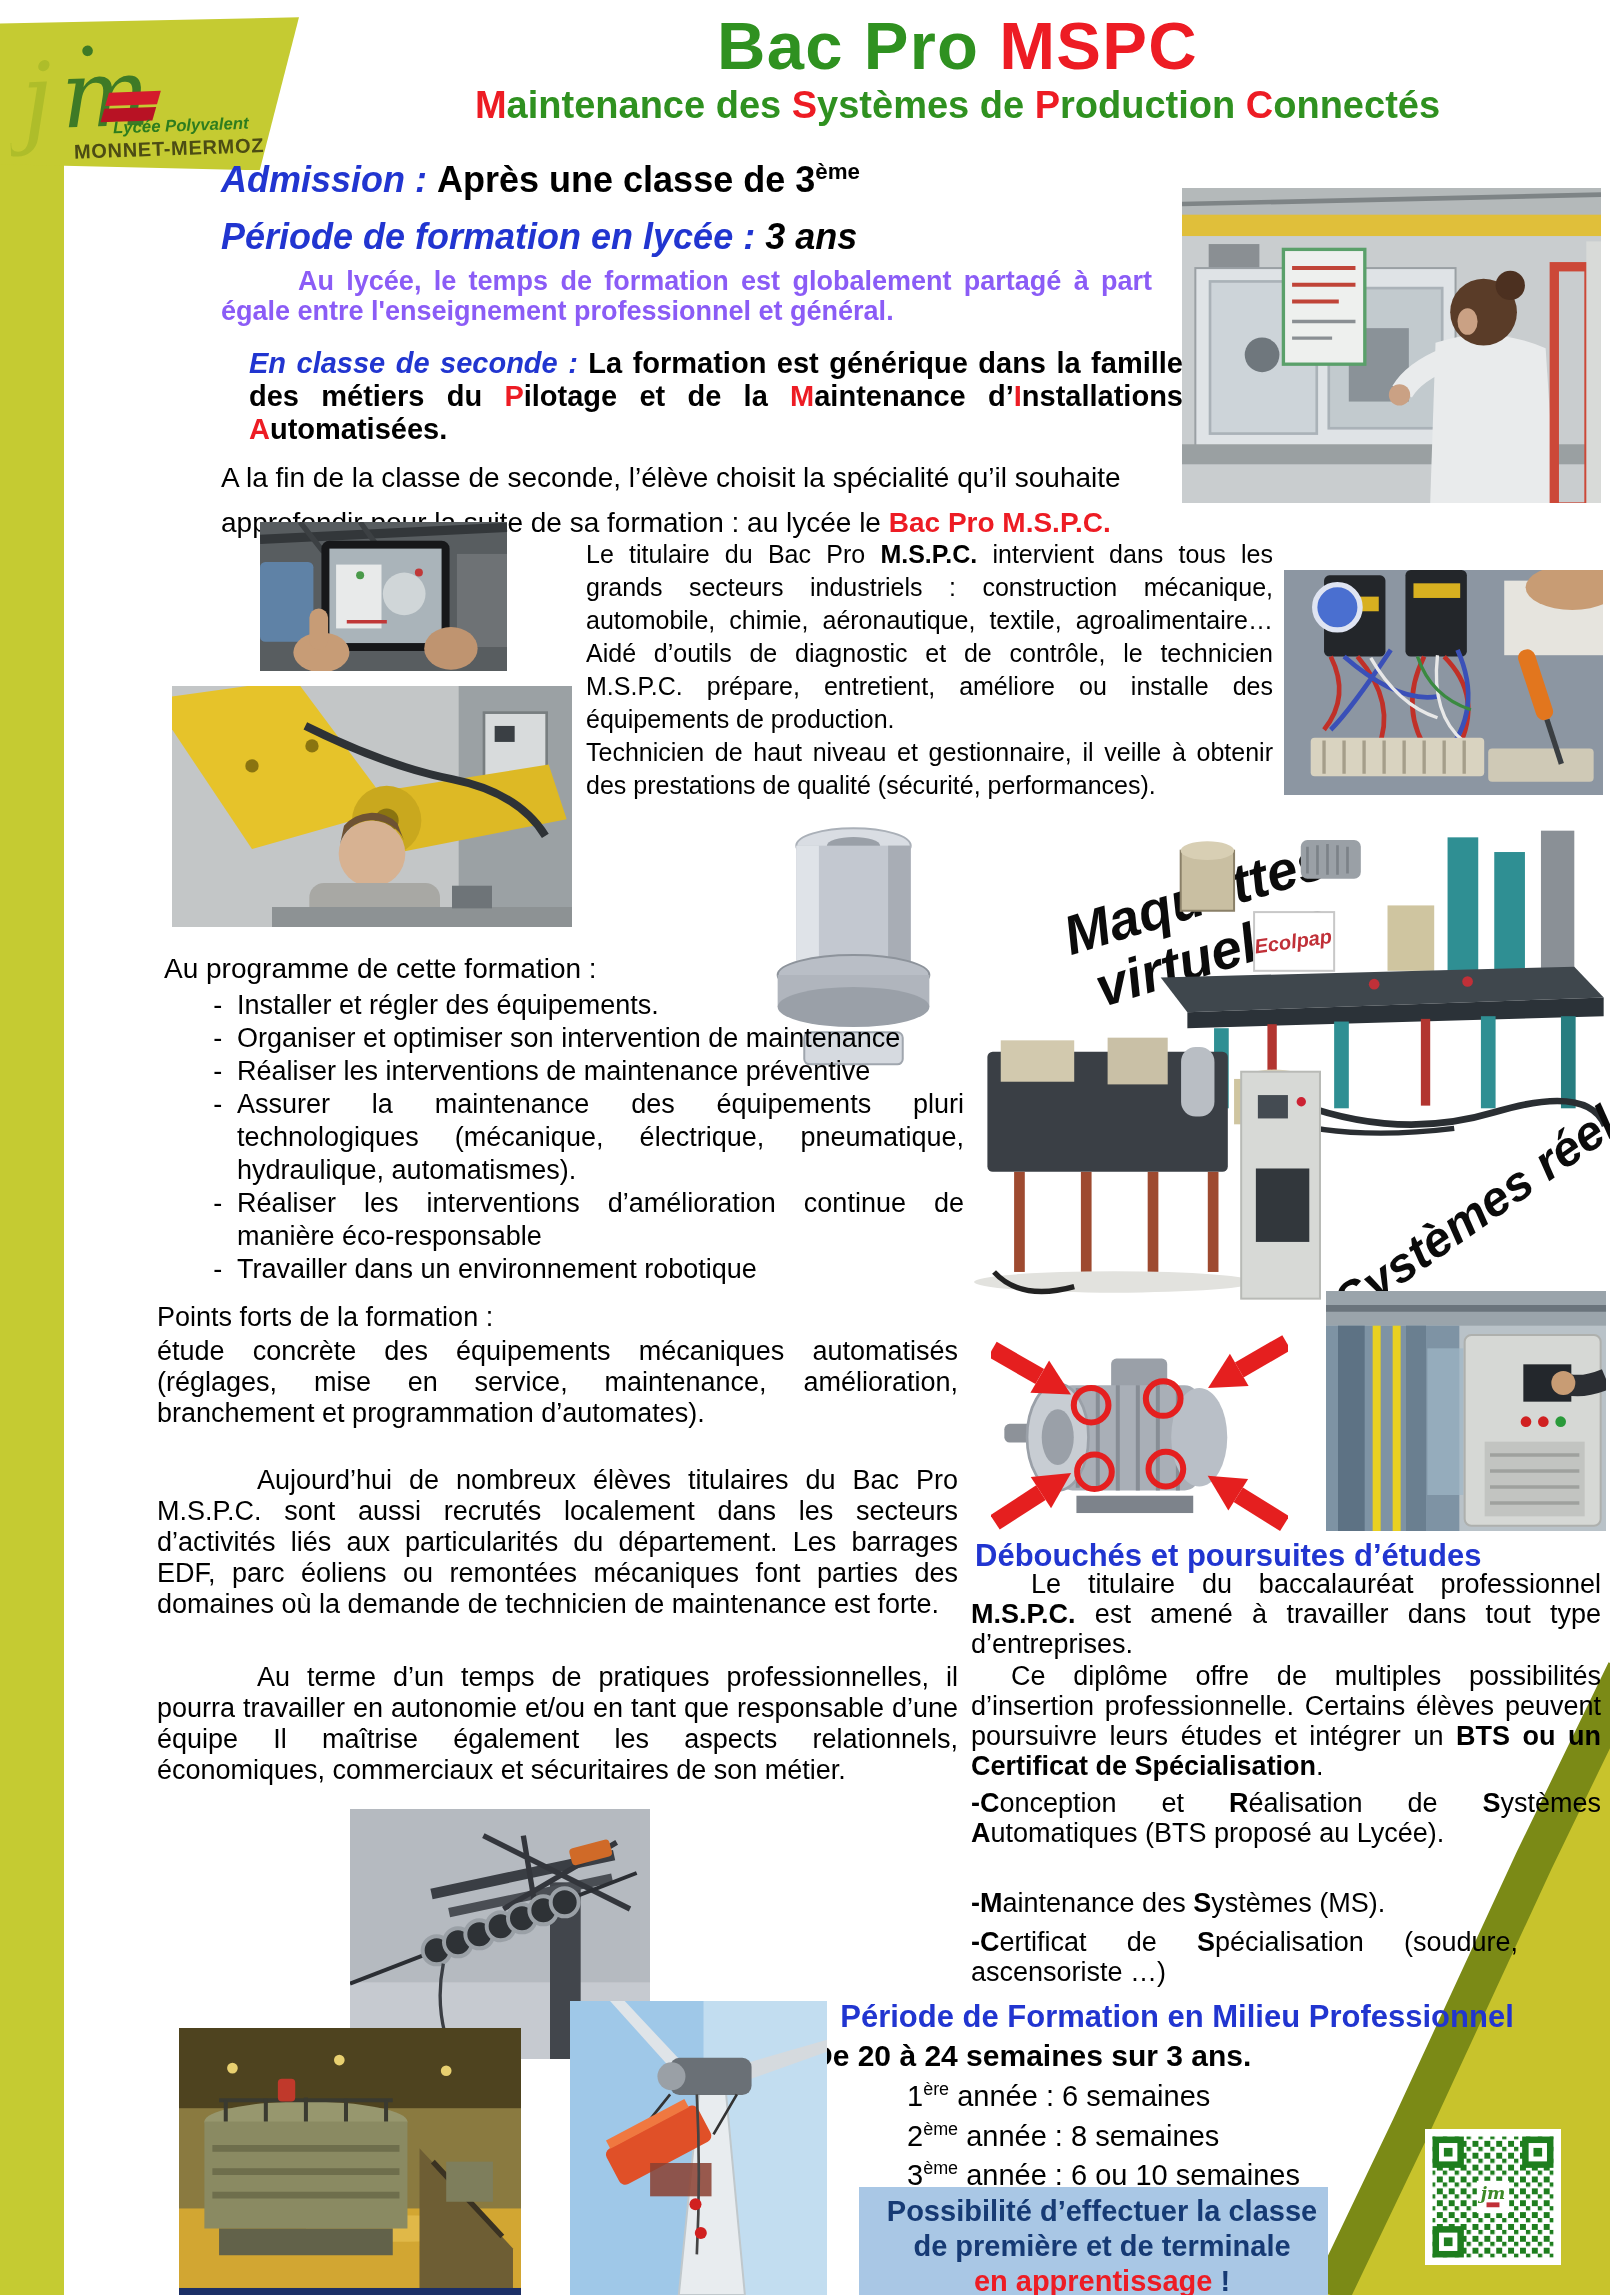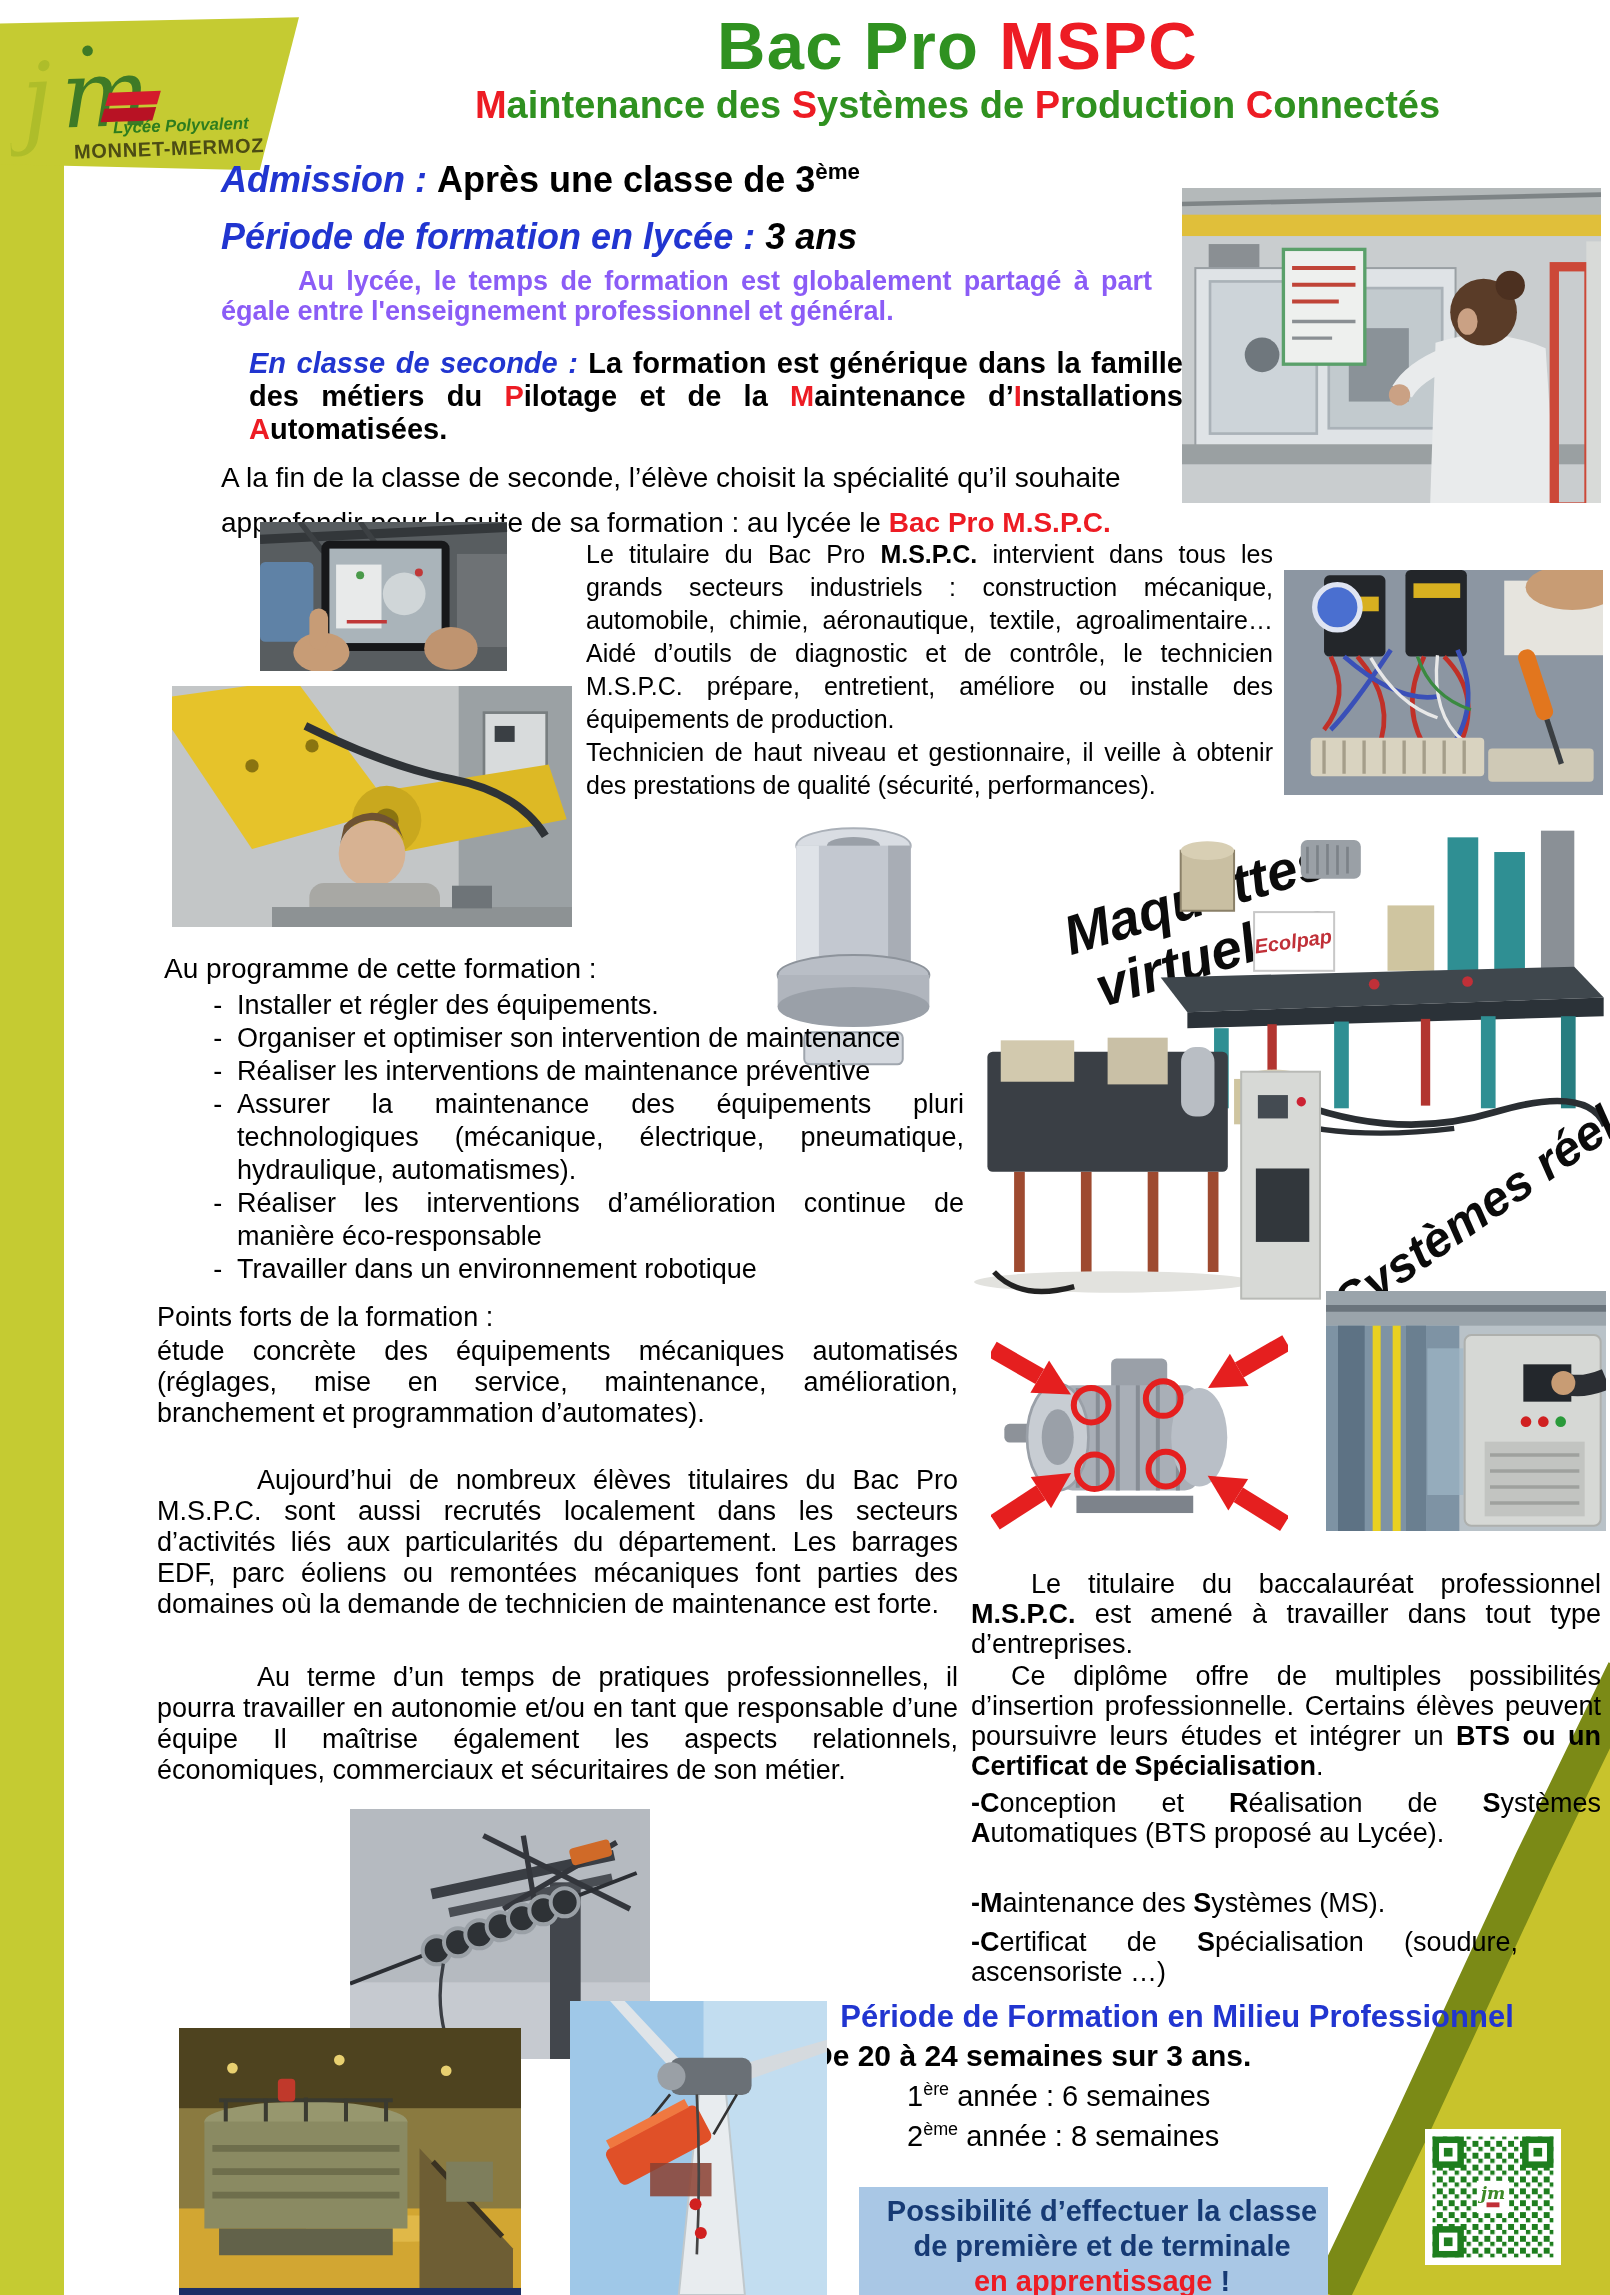--- a/index.html
+++ b/index.html
@@ -348,31 +348,33 @@
       <circle cx="300" cy="196" r="8" fill="#d02020"></circle>
       <circle cx="326" cy="196" r="8" fill="#d02020"></circle>
       <circle cx="352" cy="196" r="8" fill="#2a9a3a"></circle>
       <rect x="238" y="226" width="150" height="112" fill="#c2c4c1"></rect>
       <path d="M246,246 h134 M246,270 h134 M246,294 h134 M246,318 h134" stroke="#9fa19e" stroke-width="5"></path>
       <path d="M420,132 Q386,146 362,140" stroke="#2b2e33" stroke-width="32" fill="none"></path>
       <circle cx="356" cy="138" r="18" fill="#c89c74"></circle>
     </svg>
   </div>
 
+  <div class="deb-h">Débouchés et poursuites d’études</div>
   <div class="deb-p1"><span>Le titulaire du baccalauréat professionnel </span><span class="b">M.S.P.C.</span><span> est amené à travailler dans tout type d’entreprises.</span></div>
   <div class="deb-p2"><span>Ce diplôme offre de multiples possibilités d’insertion professionnelle. Certains élèves peuvent poursuivre leurs études et intégrer un </span><span class="b">BTS ou un Certificat de Spécialisation</span><span>.</span></div>
   <div class="deb-i1"><span class="b">-</span><span class="b">C</span><span>onception et </span><span class="b">R</span><span>éalisation de </span><span class="b">S</span><span>ystèmes </span><span class="b">A</span><span>utomatiques (BTS proposé au Lycée).</span></div>
   <div class="deb-i2"><span class="b">-</span><span class="b">M</span><span>aintenance des </span><span class="b">S</span><span>ystèmes (MS).</span></div>
   <div class="deb-i3"><span class="b">-</span><span class="b">C</span><span>ertificat de </span><span class="b">S</span><span>pécialisation (soudure, ascensoriste …)</span></div>
 
   <div class="pfmp-h">Période de Formation en Milieu Professionnel</div>
   <div class="pfmp-d">De 20 à 24 semaines sur 3 ans.</div>
   <div class="pfmp-years">
     <div><span>1</span><span class="sup">ère</span><span> année : 6 semaines</span></div>
     <div><span>2</span><span class="sup">ème</span><span> année : 8 semaines</span></div>
+    <div><span>3</span><span class="sup">ème</span><span> année : 6 ou 10 semaines</span></div>
   </div>
 
   <div class="apprentice">
     <div>Possibilité d’effectuer la classe</div>
     <div>de première et de terminale</div>
     <div><span class="red">en apprentissage</span><span> !</span></div>
   </div>
 
   <div class="ph ph-chairlift">
     <svg viewBox="0 0 450 375" preserveAspectRatio="none">

